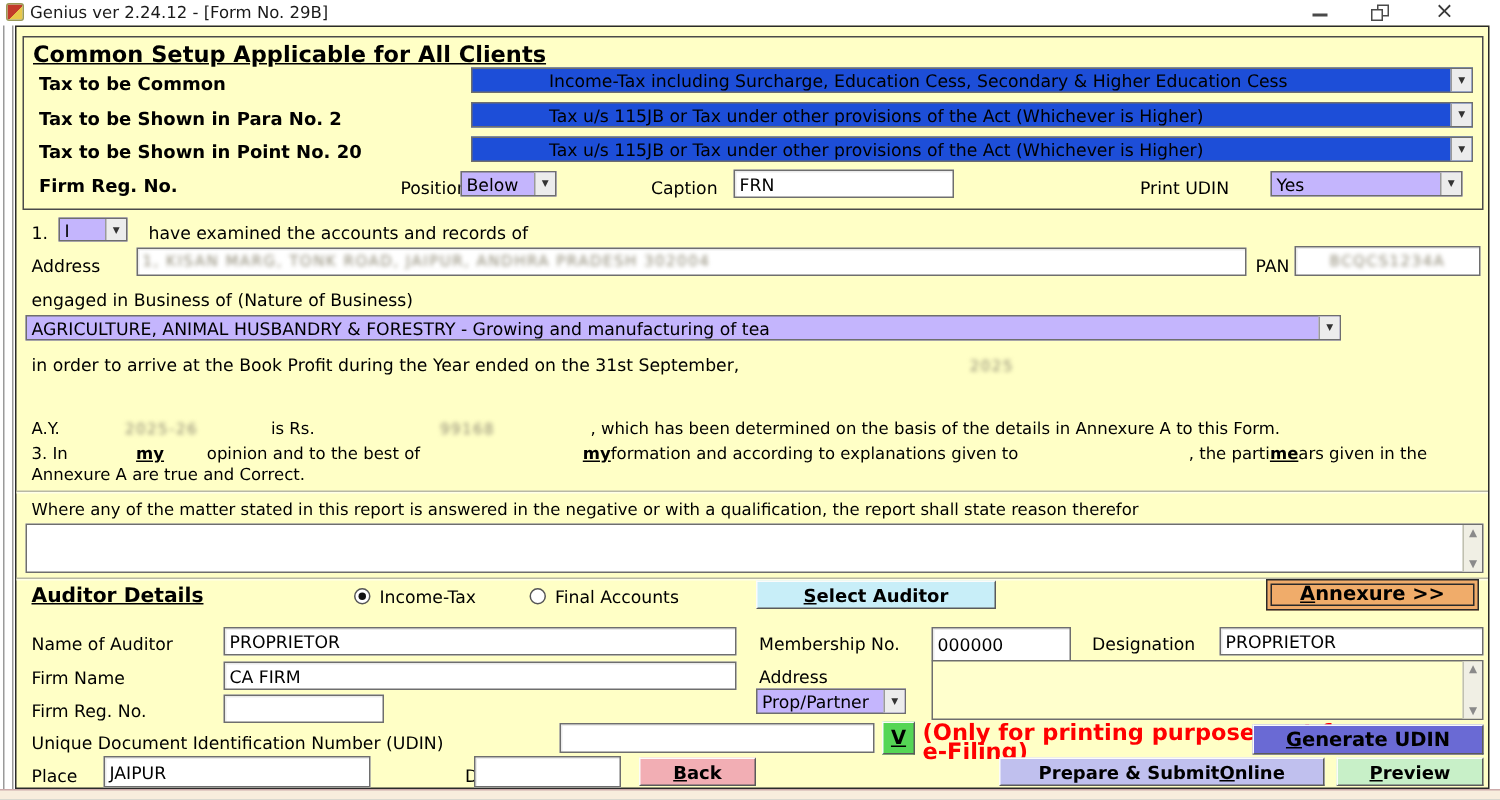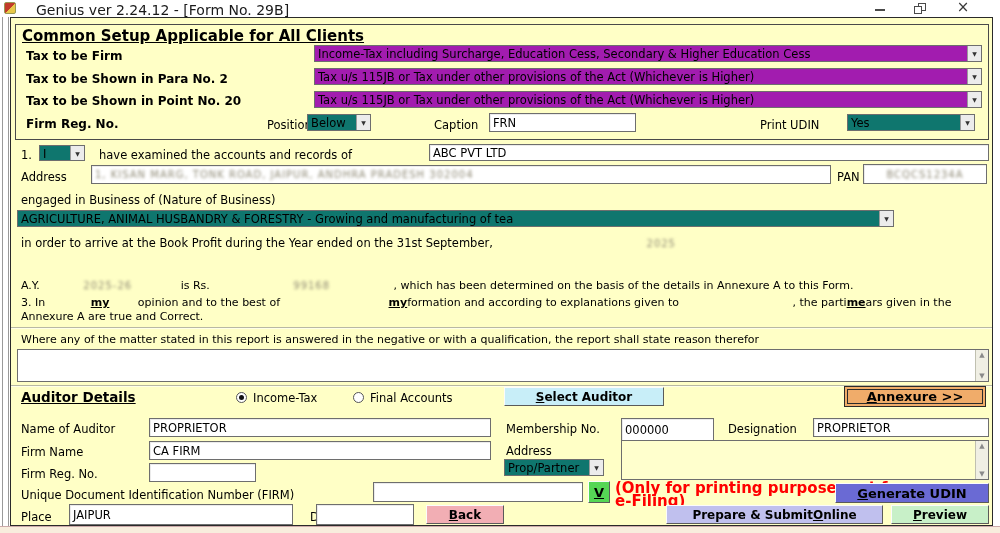--- a/index.html
+++ b/index.html
@@ -2,21 +2,21 @@
 <html><head>
 <meta charset="utf-8">
 <style>
   * { box-sizing: border-box; margin: 0; padding: 0; }
   html,body { background:#d8d8d8; }
   body { font-family:"DejaVu Sans","Liberation Sans",sans-serif; }
   .window { position:relative; width:1000px; height:533px; background:#ffffff; overflow:hidden; outline:1px solid #9a9a9a; }
 
   
   .titlebar { position:absolute; left:0; top:0; width:1000px; height:17px; background:#ffffff; }
-  .titlebar .title { position:absolute; left:36px; top:2px; font-size:14px; color:#1a1a1a; white-space:nowrap; }
+  .titlebar .title { position:absolute; left:20px; top:2px; font-size:11px; color:#1a1a1a; white-space:nowrap; }
   .app-icon { position:absolute; left:4px; top:2px; width:12px; height:12px; border-radius:2px;
               background:linear-gradient(135deg,#c23b2a 55%,#e8c84a 55%); border:1px solid #995; }
   .win-min { position:absolute; left:875px; top:9px; width:10px; height:2px; background:#4a4a4a; }
   .win-restore { position:absolute; left:914px; top:3px; width:12px; height:11px; }
   .win-restore .b1 { position:absolute; right:0; top:0; width:8px; height:8px; border:1px solid #4a4a4a; }
   .win-restore .b2 { position:absolute; left:0; bottom:0; width:8px; height:8px; border:1px solid #4a4a4a; background:#fff; }
   .win-close { position:absolute; left:955px; top:-1px; width:16px; height:17px; font-size:15px; color:#3a3a3a; text-align:center; line-height:17px; }
 
   
   .left-strip { position:absolute; left:2px; top:17px; width:7px; height:509px; background:#ffffff; border-left:1px solid #9a9a9a; border-right:1px solid #9a9a9a; }
@@ -24,25 +24,25 @@
 
   
   .form-area { position:absolute; left:10px; top:17px; width:983px; height:509px; background:#FFFFC6; border:1px solid #2a2a2a; }
 
   .groupbox { position:absolute; left:4px; top:6px; width:974px; height:116px; border:1px solid #4a4a4a; }
   .gb-title { position:absolute; left:6px; top:2px; font-size:15px; font-weight:bold; text-decoration:underline; color:#000; white-space:nowrap; }
 
   .lbl { position:absolute; font-size:11.5px; color:#000; white-space:nowrap; }
   .blbl { position:absolute; font-size:12px; font-weight:bold; color:#000; white-space:nowrap; }
 
-  .combo { position:absolute; background:#0f766e; border:1px solid #6e6e6e; display:flex; align-items:stretch; height:17px; }
+  .combo { position:absolute; background:#c4b5fd; border:1px solid #6e6e6e; display:flex; align-items:stretch; height:17px; }
   .combo .txt { flex:1; font-size:11.5px; padding:1px 3px 0 3px; white-space:nowrap; overflow:hidden; }
   .combo .arrow { width:14px; background:#ececec; border-left:1px solid #9a9a9a; color:#333; font-size:6px;
                   display:flex; align-items:center; justify-content:center; }
-  .combo.green { background:#a21caf; }
+  .combo.green { background:#1d4ed8;padding-left:48px; }
 
   .tbox { position:absolute; background:#ffffff; border:1px solid #6e6e6e; font-size:11.5px; padding:0 3px;
           display:flex; align-items:center; white-space:nowrap; overflow:hidden; box-shadow:inset 1px 1px 0 rgba(0,0,0,0.08); }
   .tbox.cream { background:#ffffff; }
 
   .redacted { filter:blur(1.5px); color:#8f8a76; font-size:10px; letter-spacing:1px; }
 
   .para { position:absolute; font-size:11px; line-height:14px; width:966px; color:#000; }
   .pron { font-weight:bold; text-decoration:underline; }
 
@@ -88,21 +88,21 @@
     <div class="win-close">×</div>
   </div>
 
   <div class="left-strip"></div>
 
   <div class="form-area">
 
     <div class="groupbox">
       <div class="gb-title">Common Setup Applicable for All Clients</div>
 
-      <div class="blbl" style="left:10px; top:24px;">Tax to be Firm</div>
+      <div class="blbl" style="left:10px; top:24px;">Tax to be Common</div>
       <div class="combo green" style="left:298px; top:20px; width:668px;">
         <span class="txt">Income-Tax including Surcharge, Education Cess, Secondary &amp; Higher Education Cess</span>
         <span class="arrow">▼</span>
       </div>
 
       <div class="blbl" style="left:10px; top:47px;">Tax to be Shown in Para No. 2</div>
       <div class="combo green" style="left:298px; top:43px; width:668px;">
         <span class="txt">Tax u/s 115JB or Tax under other provisions of the Act (Whichever is Higher)</span>
         <span class="arrow">▼</span>
       </div>
@@ -127,21 +127,20 @@
         <span class="arrow">▼</span>
       </div>
     </div>
 
     <div class="lbl" style="left:10px; top:130px;">1.</div>
     <div class="combo" style="left:28px; top:127px; width:46px; height:16px;">
       <span class="txt">I</span>
       <span class="arrow">▼</span>
     </div>
     <div class="lbl" style="left:88px; top:130px;">have examined the accounts and records of</div>
-    <div class="tbox" style="left:418px; top:126px; width:560px; height:17px;">ABC PVT LTD</div>
 
     <div class="lbl" style="left:10px; top:152px;">Address</div>
     <div class="tbox cream" style="left:80px; top:147px; width:740px; height:19px;">
       <span class="redacted">1, KISAN MARG, TONK ROAD, JAIPUR, ANDHRA PRADESH 302004</span>
     </div>
     <div class="lbl" style="left:826px; top:152px;">PAN</div>
     <div class="tbox cream" style="left:852px; top:146px; width:124px; height:20px; justify-content:center;">
       <span class="redacted">BCQCS1234A</span>
     </div>
 
@@ -212,31 +211,31 @@
         <span>▼</span>
       </div>
     </div>
     <div class="combo" style="left:493px; top:441px; width:100px;">
       <span class="txt">Prop/Partner</span>
       <span class="arrow">▼</span>
     </div>
     <div class="lbl" style="left:10px; top:449px;">Firm Reg. No.</div>
     <div class="tbox cream" style="left:138px; top:445px; width:107px; height:19px;"></div>
 
-    <div class="lbl" style="left:10px; top:470px;">Unique Document Identification Number (FIRM)</div>
+    <div class="lbl" style="left:10px; top:470px;">Unique Document Identification Number (UDIN)</div>
     <div class="tbox" style="left:362px; top:464px; width:210px; height:20px;"></div>
     <div class="btn btn-green" style="left:577px; top:463px; width:22px; height:22px;">
         <u>V</u>
       </div>
     <div class="note-red" style="left:604px; top:461px;">(Only for printing purpose, not for</div>
     <div class="note-red" style="left:604px; top:474px;">e-Filing)</div>
     <div class="btn btn-blue" style="left:824px; top:465px; width:154px; height:20px; font-size:13px;"><u>G</u>enerate UDIN</div>
 
     <div class="lbl" style="left:10px; top:492px;">Place</div>
-    <div class="tbox" style="left:58px; top:486px; width:224px; height:21px;">JAIPUR</div>
+    <div class="tbox" style="left:58px; top:486px; width:178px; height:21px;">JAIPUR</div>
     <div class="lbl" style="left:267px; top:492px;margin-left:32px;">Date</div>
     <div class="tbox" style="left:305px; top:486px; width:98px; height:21px;"></div>
     <div class="btn btn-pink" style="left:415px; top:487px; width:78px; height:19px;"><u>B</u>ack</div>
     <div class="btn btn-lav" style="left:655px; top:487px; width:217px; height:19px;">Prepare &amp; Submit <u>O</u>nline</div>
     <div class="btn btn-mint" style="left:880px; top:487px; width:98px; height:19px;"><u>P</u>review</div>
 
   </div>
 
   <div class="bottom-strip"></div>
 

